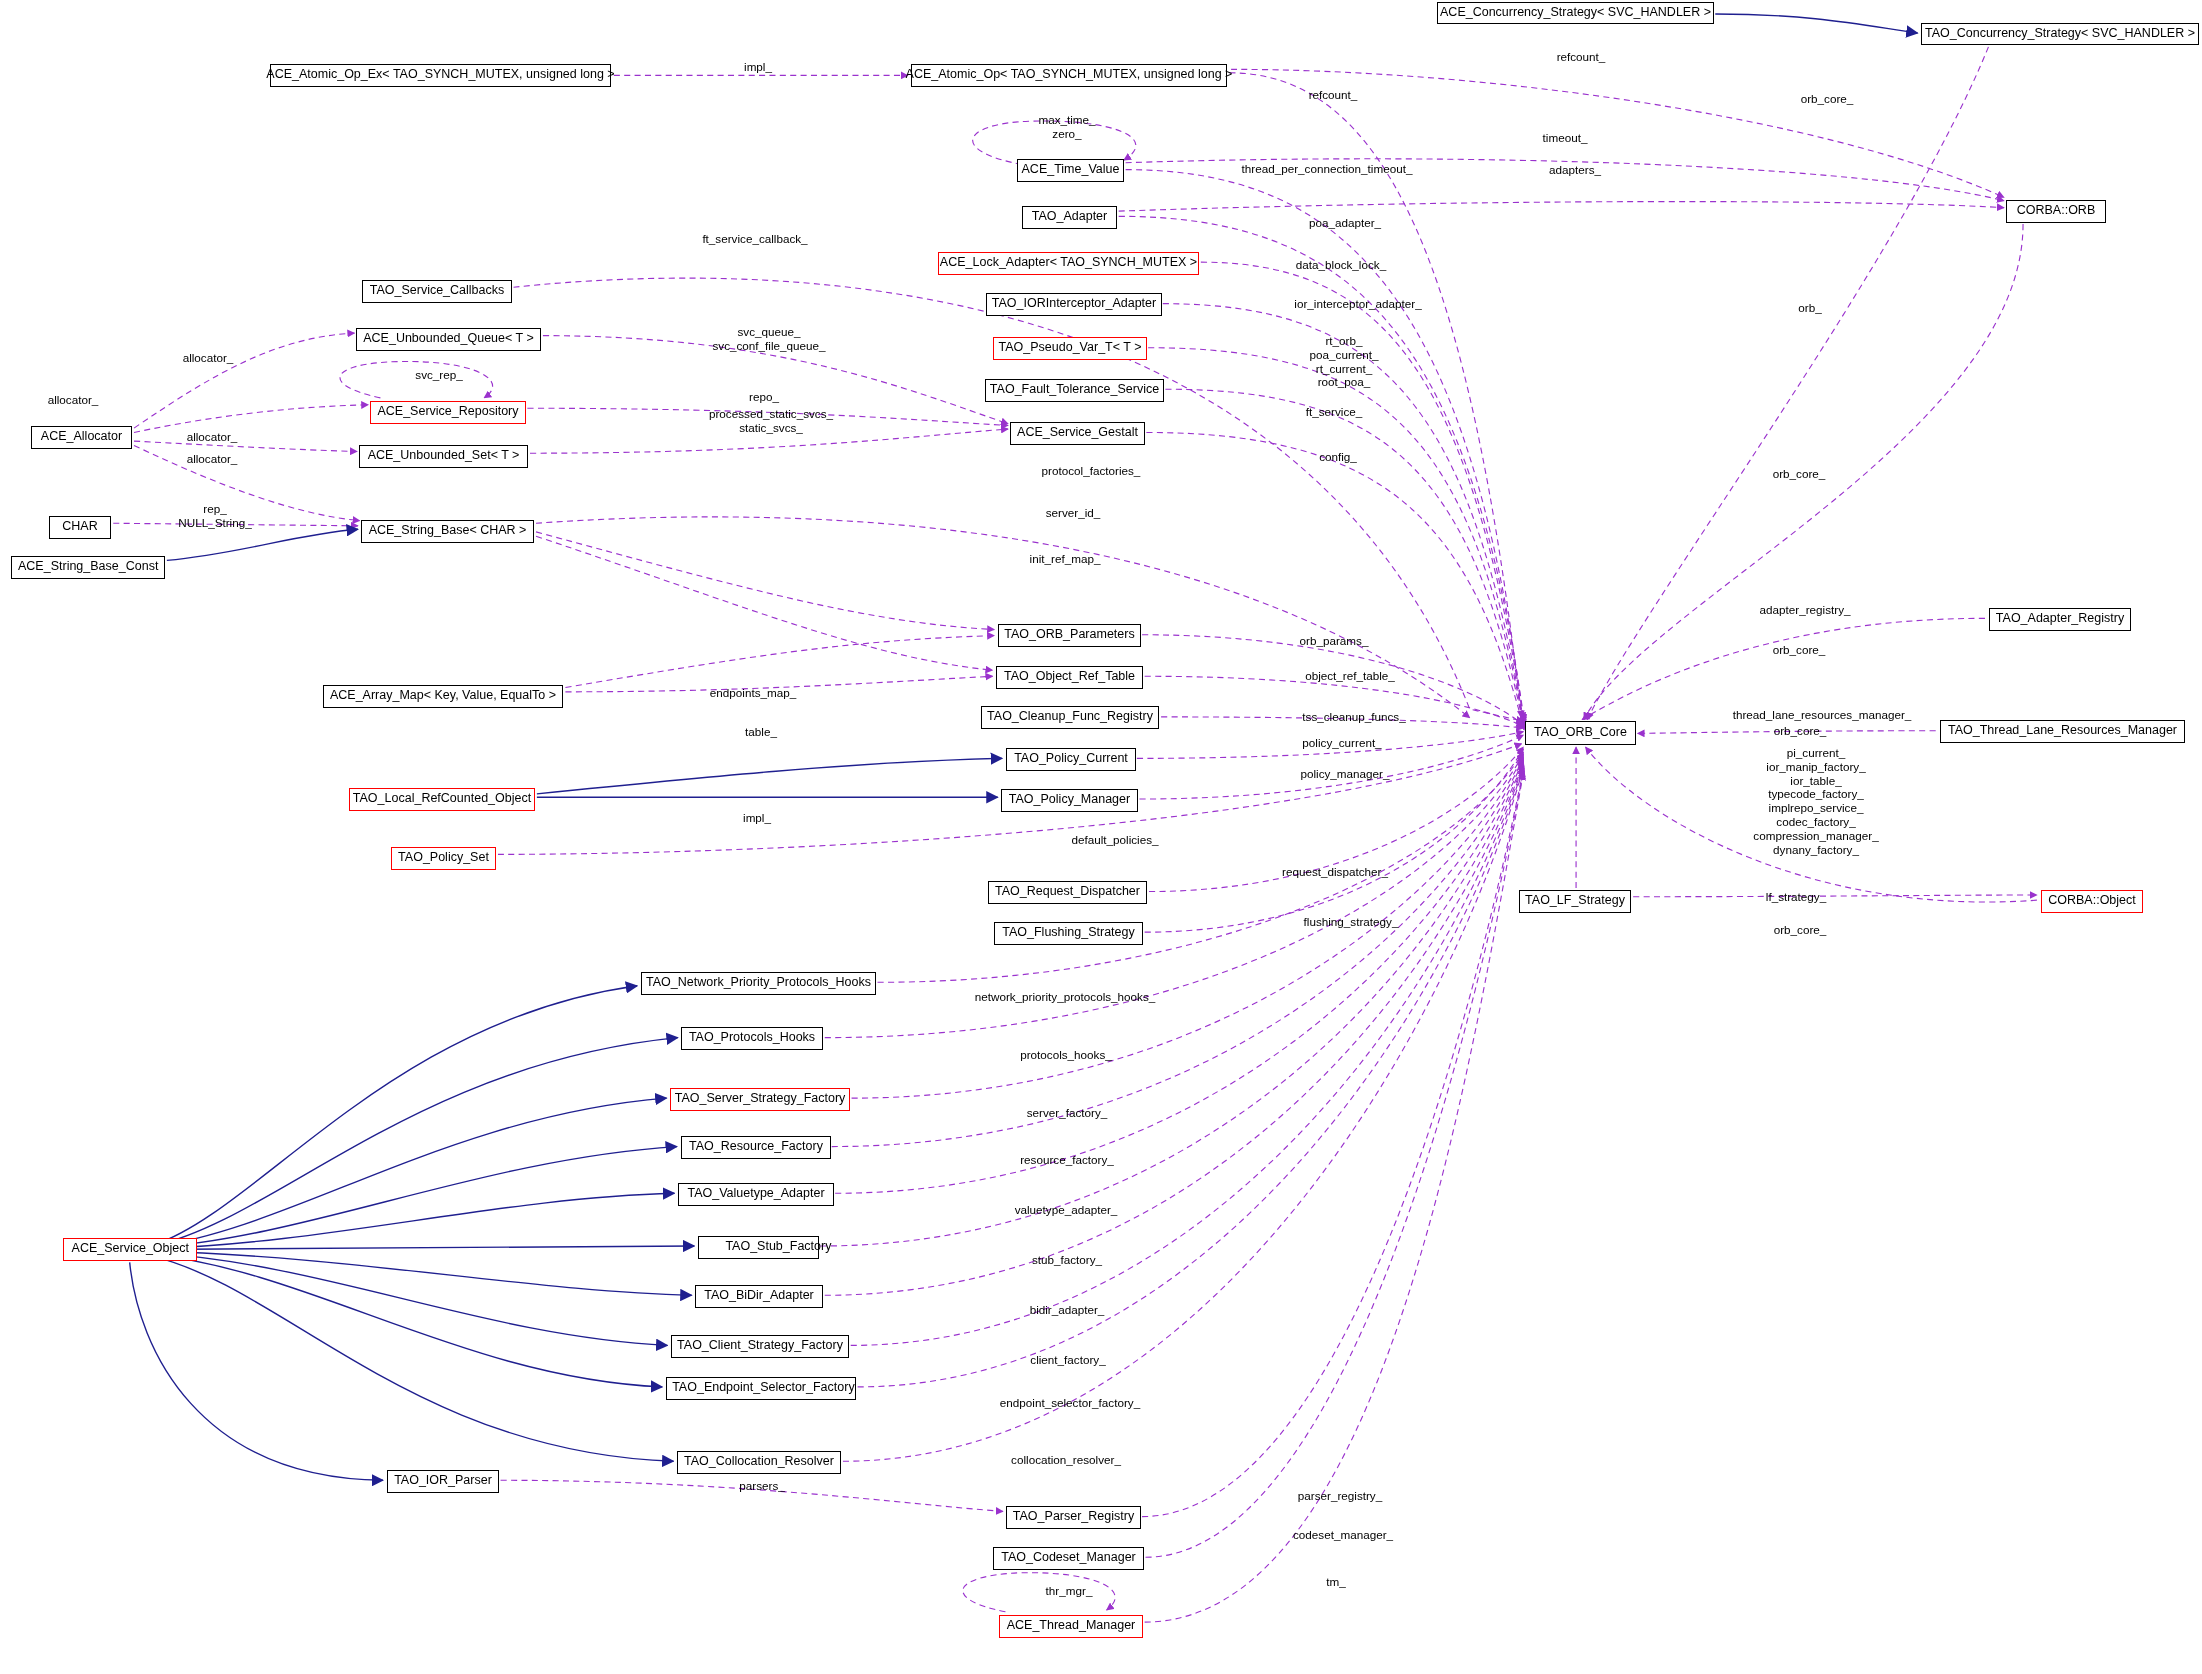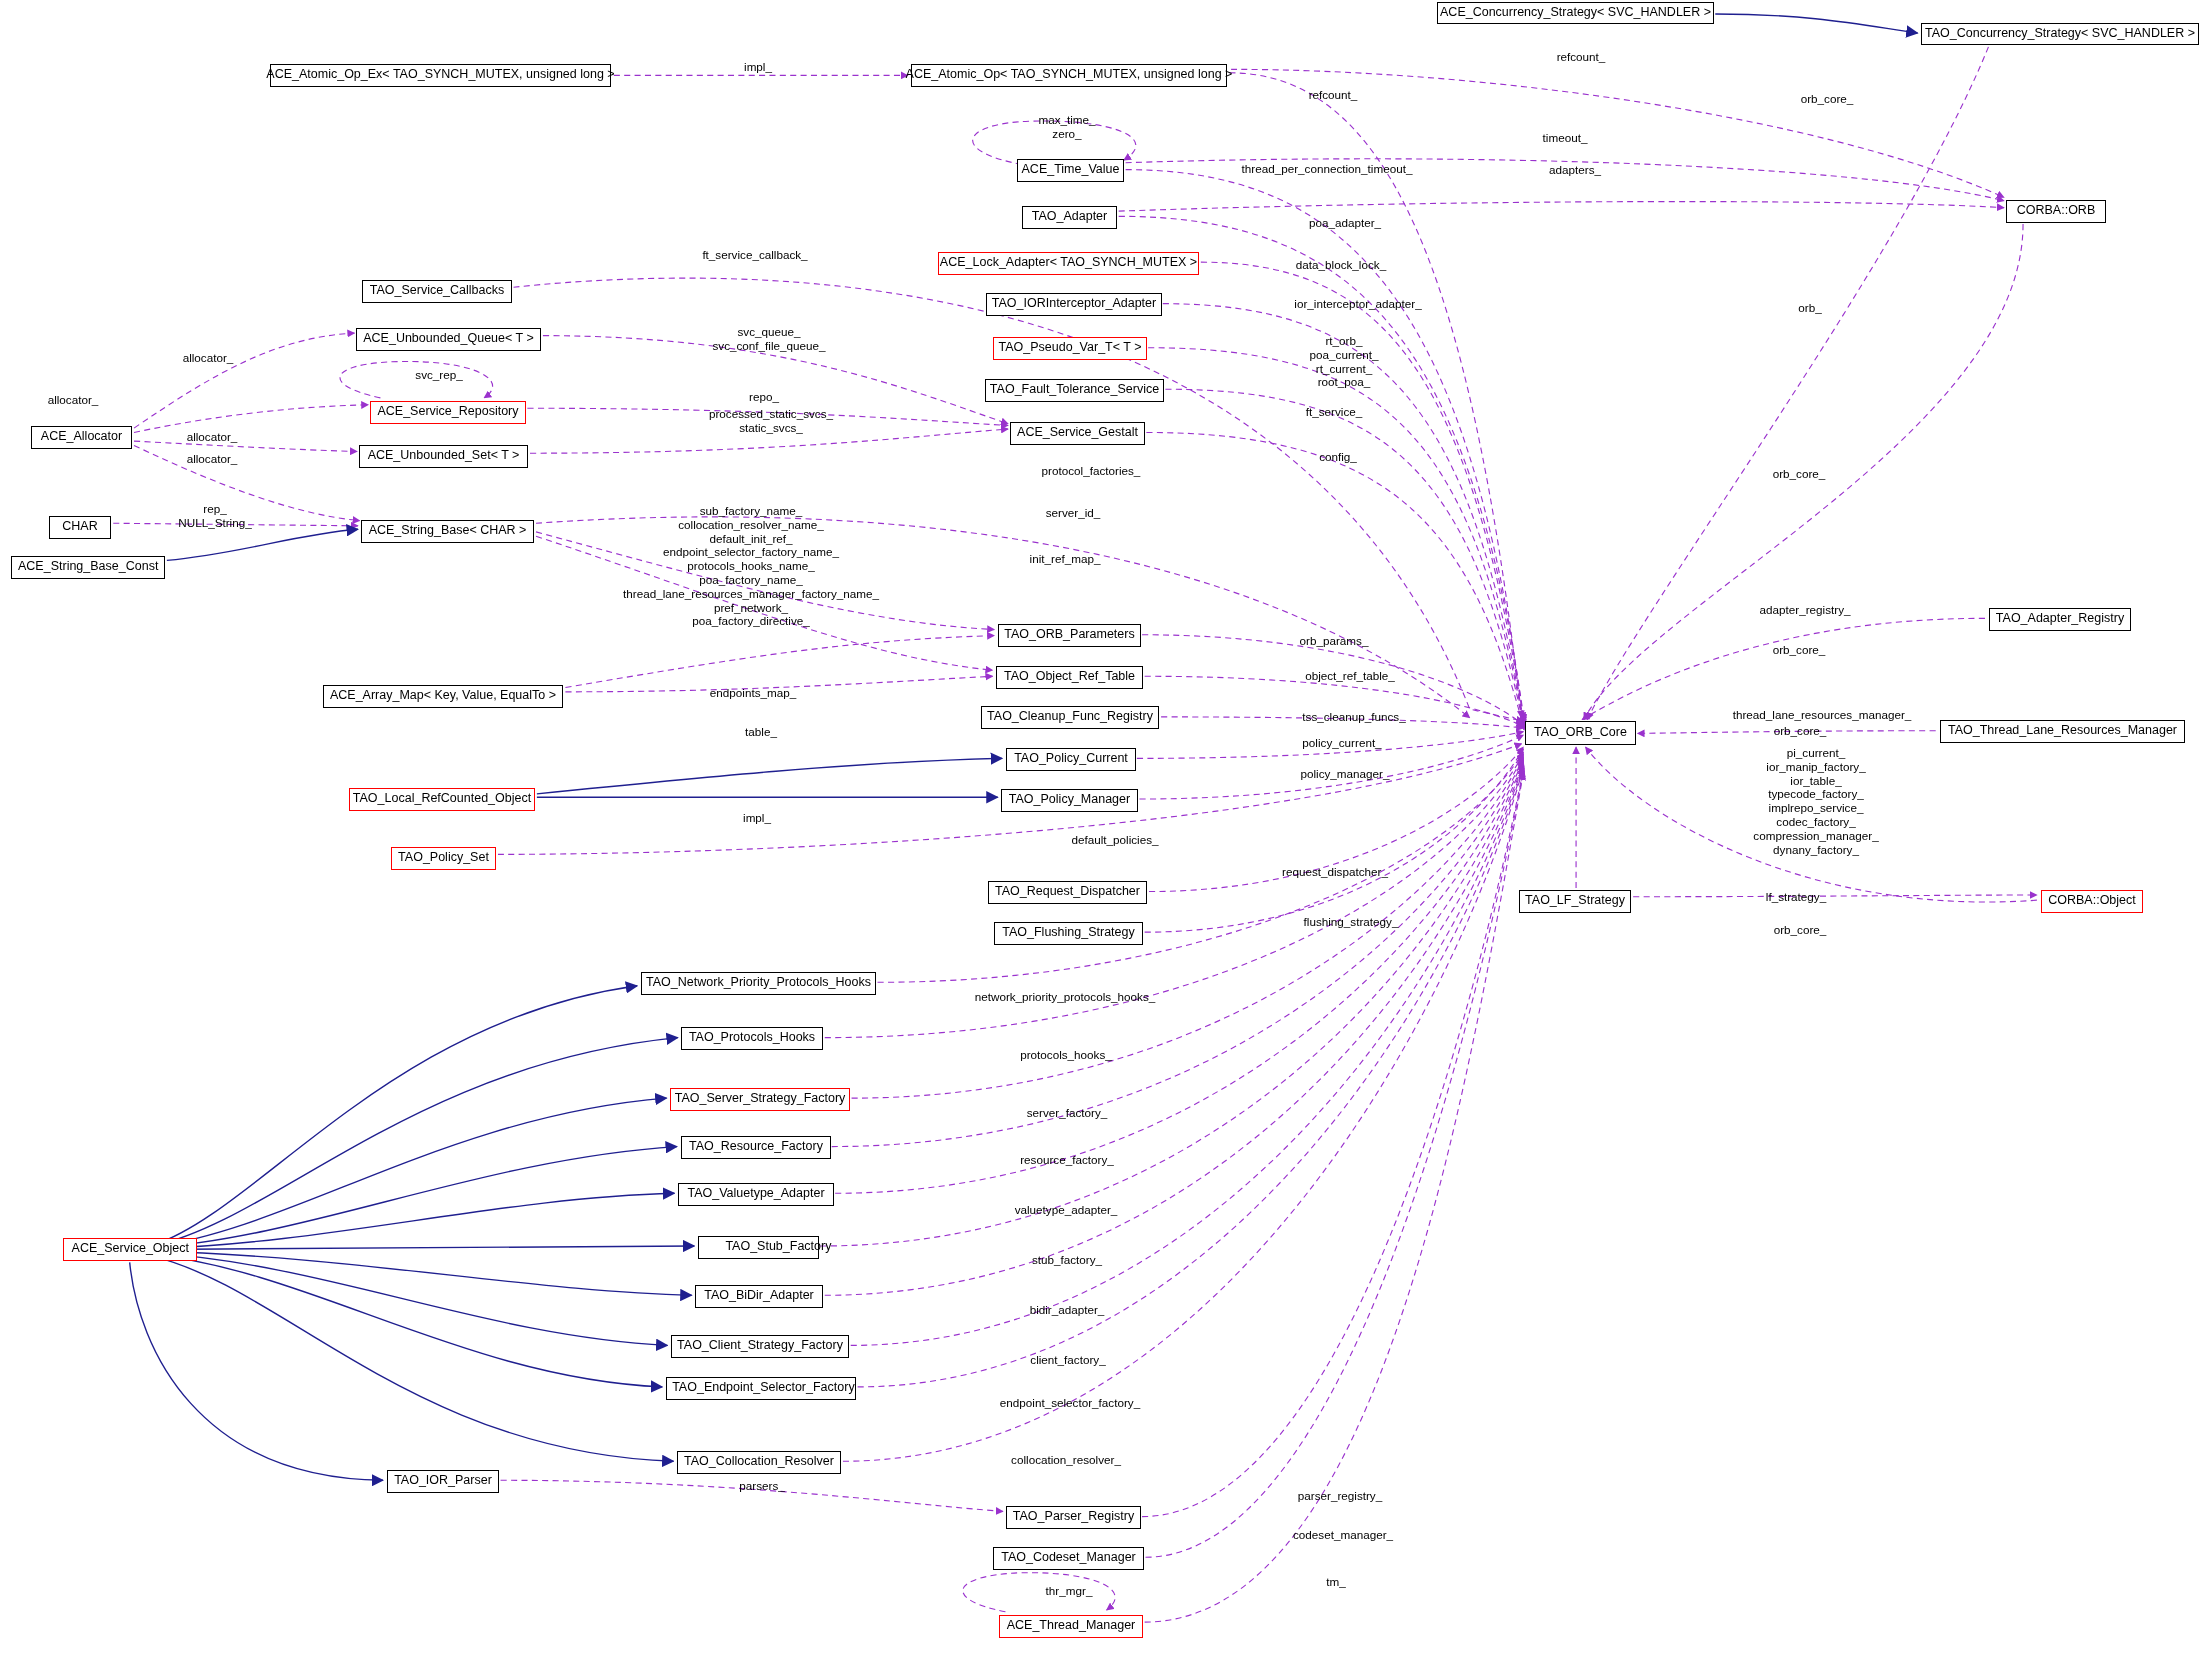--- a/index.html
+++ b/index.html
@@ -145,21 +145,21 @@
 <div class="edge-label" style="left: 1581px; top: 57px;">refcount_</div>
     <div class="edge-label" style="left: 758px; top: 67px;">impl_</div>
     <div class="edge-label" style="left: 1333px; top: 95px;">refcount_</div>
     <div class="edge-label" style="left: 1827px; top: 99px;">orb_core_</div>
     <div class="edge-label" style="left: 1067px; top: 127px;">max_time_
 zero_</div>
     <div class="edge-label" style="left: 1565px; top: 138px;">timeout_</div>
     <div class="edge-label" style="left: 1575px; top: 170px;">adapters_</div>
     <div class="edge-label" style="left: 1327px; top: 169px;">thread_per_connection_timeout_</div>
     <div class="edge-label" style="left: 1345px; top: 223px;">poa_adapter_</div>
-    <div class="edge-label" style="left: 755px; top: 255px;">ft_service_callback_</div>
+    <div class="edge-label" style="left: 755px; top: 239px;">ft_service_callback_</div>
     <div class="edge-label" style="left: 1341px; top: 265px;">data_block_lock_</div>
     <div class="edge-label" style="left: 1810px; top: 308px;">orb_</div>
     <div class="edge-label" style="left: 1358px; top: 304px;">ior_interceptor_adapter_</div>
     <div class="edge-label" style="left: 769px; top: 339px;">svc_queue_
 svc_conf_file_queue_</div>
     <div class="edge-label" style="left: 1344px; top: 362px;">rt_orb_
 poa_current_
 rt_current_
 root_poa_</div>
     <div class="edge-label" style="left: 439px; top: 375px;">svc_rep_</div>
@@ -170,29 +170,20 @@
     <div class="edge-label" style="left: 73px; top: 400px;">allocator_</div>
     <div class="edge-label" style="left: 1334px; top: 412px;">ft_service_</div>
     <div class="edge-label" style="left: 212px; top: 437px;">allocator_</div>
     <div class="edge-label" style="left: 212px; top: 459px;">allocator_</div>
     <div class="edge-label" style="left: 1338px; top: 457px;">config_</div>
     <div class="edge-label" style="left: 1091px; top: 471px;">protocol_factories_</div>
     <div class="edge-label" style="left: 1799px; top: 474px;">orb_core_</div>
     <div class="edge-label" style="left: 215px; top: 516px;">rep_
 NULL_String_</div>
     <div class="edge-label" style="left: 1073px; top: 513px;">server_id_</div>
-    <div class="edge-label" style="left: 751px; top: 566px;">sub_factory_name_
-collocation_resolver_name_
-default_init_ref_
-endpoint_selector_factory_name_
-protocols_hooks_name_
-poa_factory_name_
-thread_lane_resources_manager_factory_name_
-pref_network_
-poa_factory_directive_</div>
     <div class="edge-label" style="left: 1065px; top: 559px;">init_ref_map_</div>
     <div class="edge-label" style="left: 1805px; top: 610px;">adapter_registry_</div>
     <div class="edge-label" style="left: 1334px; top: 641px;">orb_params_</div>
     <div class="edge-label" style="left: 1799px; top: 650px;">orb_core_</div>
     <div class="edge-label" style="left: 1350px; top: 676px;">object_ref_table_</div>
     <div class="edge-label" style="left: 753px; top: 693px;">endpoints_map_</div>
     <div class="edge-label" style="left: 1354px; top: 717px;">tss_cleanup_funcs_</div>
     <div class="edge-label" style="left: 1822px; top: 715px;">thread_lane_resources_manager_</div>
     <div class="edge-label" style="left: 1800px; top: 731px;">orb_core_</div>
     <div class="edge-label" style="left: 761px; top: 732px;">table_</div>

